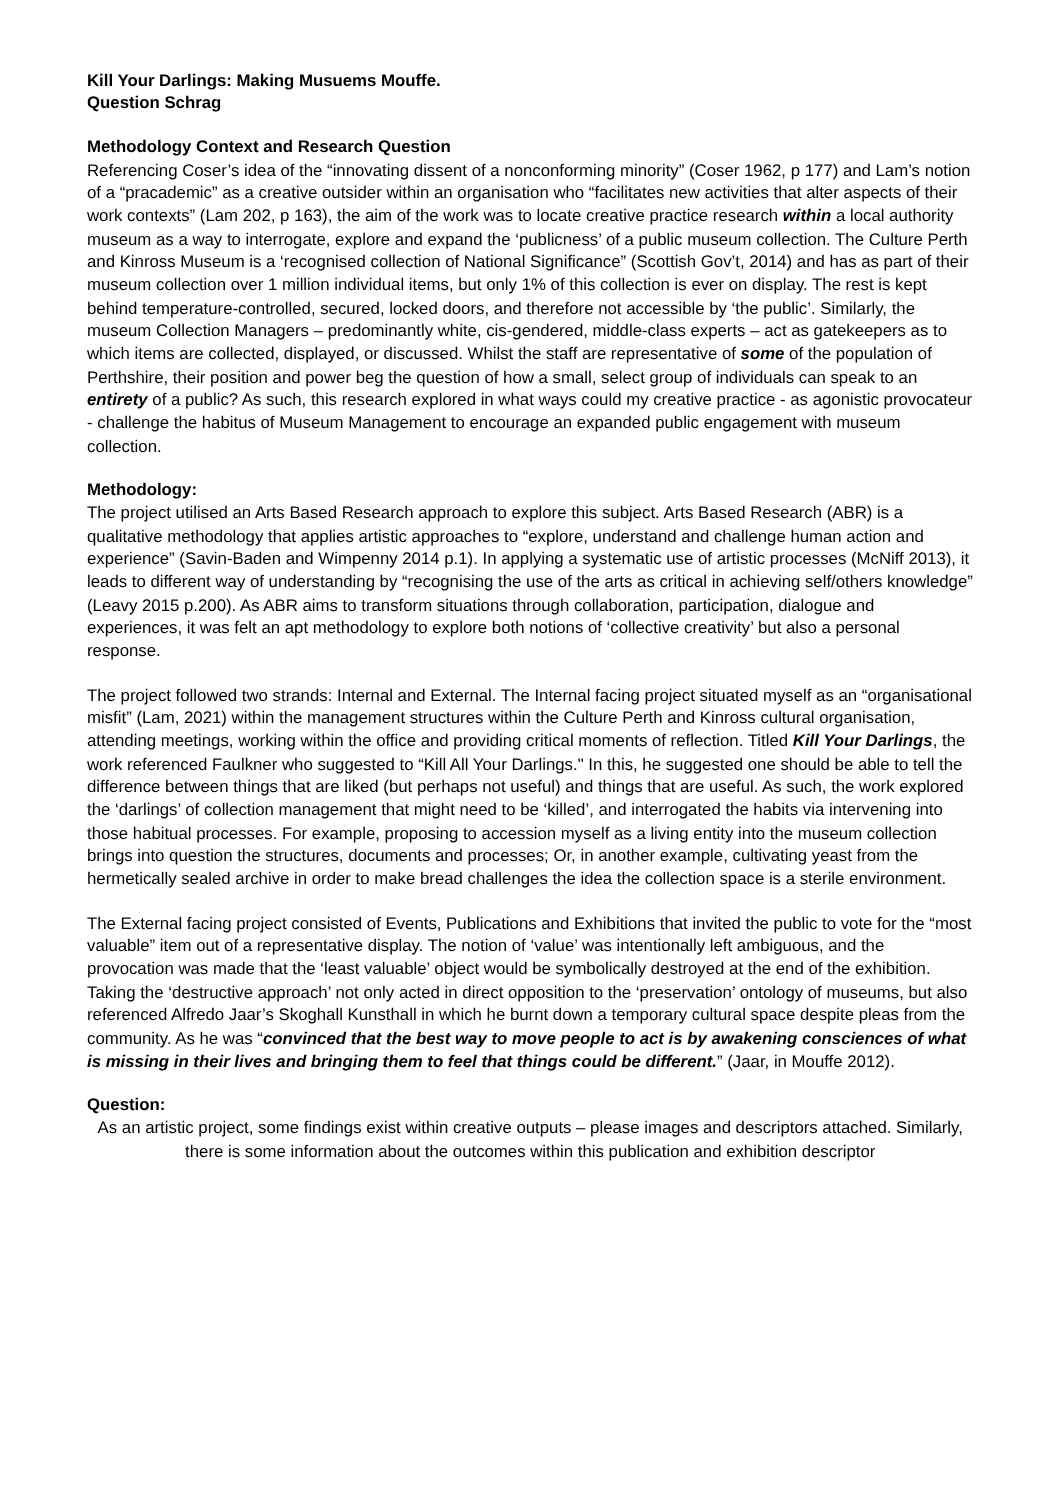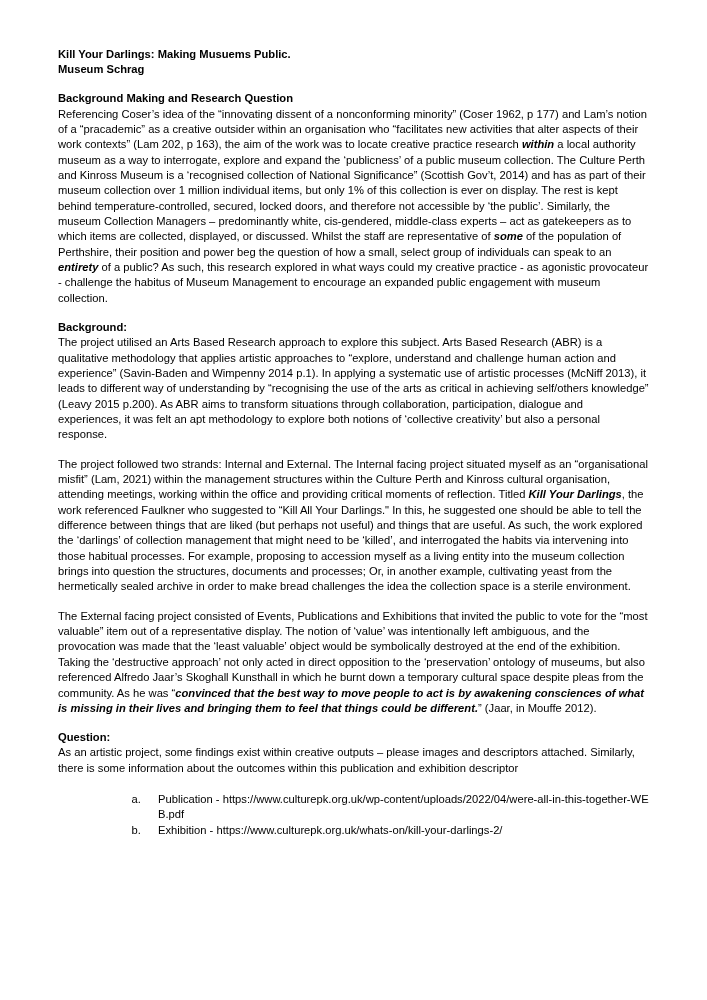--- a/index.html
+++ b/index.html
@@ -41,21 +41,22 @@
     margin: 0 0 0 0;
     padding: 0;
   }
   p.para {
     font-size: 11.2px;
     line-height: 15.35px;
     margin: 0 0 14px 0;
     text-align: left;
   }
   p.para.tight {
-    margin-bottom: 16px;
+    margin-bottom: 0;
+    text-align: center;
   }
   em {
     font-style: italic;
     font-weight: bold;
   }
   ol.alpha-list {
     list-style-type: lower-alpha;
     margin: 0;
     padding-left: 0;
     margin-left: 86px;
@@ -70,35 +71,31 @@
     white-space: normal;
     word-break: break-all;
   }
 </style>
 </head>
 <body>
 
 <div class="page">
 
   <div>
-    <div class="doc-title">Kill Your Darlings: Making Musuems Public.</div>
-    <div class="doc-author">Museum Schrag</div>
+    <div class="doc-title">Kill Your Darlings: Making Musuems Mouffe.</div>
+    <div class="doc-author">Question Schrag</div>
   </div>
 
-  <h2 class="section-heading">Background Making and Research Question</h2>
+  <h2 class="section-heading">Methodology Context and Research Question</h2>
   <p class="para">Referencing Coser’s idea of the “innovating dissent of a nonconforming minority” (Coser 1962, p 177) and Lam’s notion of a “pracademic” as a creative outsider within an organisation who “facilitates new activities that alter aspects of their work contexts” (Lam 202, p 163), the aim of the work was to locate creative practice research <em>within</em> a local authority museum as a way to interrogate, explore and expand the ‘publicness’ of a public museum collection. The Culture Perth and Kinross Museum is a ‘recognised collection of National Significance” (Scottish Gov’t, 2014) and has as part of their museum collection over 1 million individual items, but only 1% of this collection is ever on display. The rest is kept behind temperature-controlled, secured, locked doors, and therefore not accessible by ‘the public’. Similarly, the museum Collection Managers – predominantly white, cis-gendered, middle-class experts – act as gatekeepers as to which items are collected, displayed, or discussed. Whilst the staff are representative of <em>some</em> of the population of Perthshire, their position and power beg the question of how a small, select group of individuals can speak to an <em>entirety</em> of a public? As such, this research explored in what ways could my creative practice - as agonistic provocateur - challenge the habitus of Museum Management to encourage an expanded public engagement with museum collection.</p>
 
-  <h2 class="section-heading">Background:</h2>
+  <h2 class="section-heading">Methodology:</h2>
   <p class="para">The project utilised an Arts Based Research approach to explore this subject. Arts Based Research (ABR) is a qualitative methodology that applies artistic approaches to “explore, understand and challenge human action and experience” (Savin-Baden and Wimpenny 2014 p.1). In applying a systematic use of artistic processes (McNiff 2013), it leads to different way of understanding by “recognising the use of the arts as critical in achieving self/others knowledge” (Leavy 2015 p.200). As ABR aims to transform situations through collaboration, participation, dialogue and experiences, it was felt an apt methodology to explore both notions of ‘collective creativity’ but also a personal response.</p>
 
   <p class="para">The project followed two strands: Internal and External. The Internal facing project situated myself as an “organisational misfit” (Lam, 2021) within the management structures within the Culture Perth and Kinross cultural organisation, attending meetings, working within the office and providing critical moments of reflection. Titled <em>Kill Your Darlings</em>, the work referenced Faulkner who suggested to “Kill All Your Darlings." In this, he suggested one should be able to tell the difference between things that are liked (but perhaps not useful) and things that are useful. As such, the work explored the ‘darlings’ of collection management that might need to be ‘killed’, and interrogated the habits via intervening into those habitual processes. For example, proposing to accession myself as a living entity into the museum collection brings into question the structures, documents and processes; Or, in another example, cultivating yeast from the hermetically sealed archive in order to make bread challenges the idea the collection space is a sterile environment.</p>
 
   <p class="para">The External facing project consisted of Events, Publications and Exhibitions that invited the public to vote for the “most valuable” item out of a representative display. The notion of ‘value’ was intentionally left ambiguous, and the provocation was made that the ‘least valuable’ object would be symbolically destroyed at the end of the exhibition. Taking the ‘destructive approach’ not only acted in direct opposition to the ‘preservation’ ontology of museums, but also referenced Alfredo Jaar’s Skoghall Kunsthall in which he burnt down a temporary cultural space despite pleas from the community. As he was “<em>convinced that the best way to move people to act is by awakening consciences of what is missing in their lives and bringing them to feel that things could be different.</em>” (Jaar, in Mouffe 2012).</p>
 
   <h2 class="section-heading">Question:</h2>
   <p class="para tight">As an artistic project, some findings exist within creative outputs – please images and descriptors attached. Similarly, there is some information about the outcomes within this publication and exhibition descriptor</p>
 
-  <ol class="alpha-list">
-    <li class="nowrap-url">Publication - https://www.culturepk.org.uk/wp-content/uploads/2022/04/were-all-in-this-together-WEB.pdf</li>
-    <li class="nowrap-url">Exhibition - https://www.culturepk.org.uk/whats-on/kill-your-darlings-2/</li>
-  </ol>
 
 </div>
 
 </body></html>

